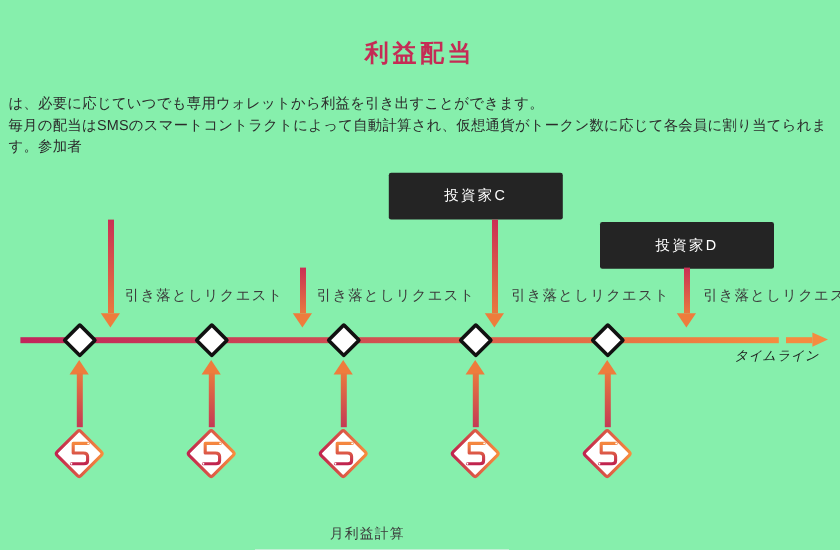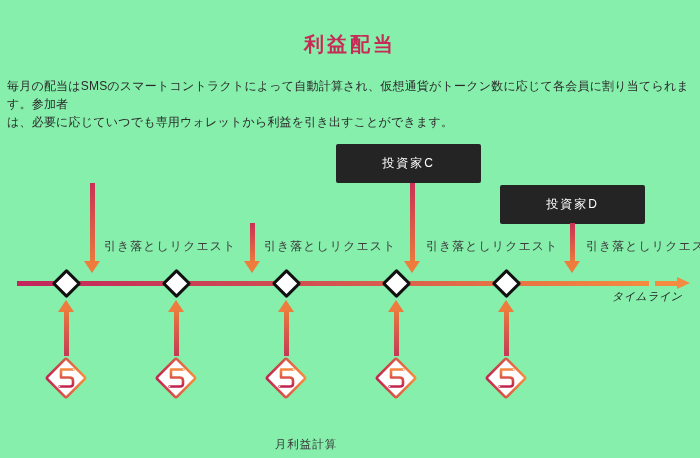--- a/index.html
+++ b/index.html
@@ -81,25 +81,25 @@
       <linearGradient id="gradGlyph" x1="0" y1="0" x2="0" y2="1">
         <stop offset="0" stop-color="#f5883f"></stop>
           <stop offset="1" stop-color="#c0234f"></stop>
       </linearGradient>
     </defs>
   </svg>
 
   <h1 class="title">利益配当</h1>
 
   <div class="desc">
+    <div>は、必要に応じていつでも専用ウォレットから利益を引き出すことができます。</div>
     <div>毎月の配当はSMSのスマートコントラクトによって自動計算され、仮想通貨がトークン数に応じて各会員に割り当てられます。参加者</div>
-    <div>は、必要に応じていつでも専用ウォレットから利益を引き出すことができます。</div>
   </div>
 
-  <div class="inv-box" style="left:336px;top:144px">
+  <div class="inv-box" style="left:324px;top:144px">
       <span>投資家C</span>
     </div>
   <div class="inv-box" style="left:500px;top:185px">
       <span>投資家D</span>
     </div>
 
   <div class="arrow-body-down" style="left:89.5px;top:183px;height:78px"></div>
   <div class="arrow-head-down" style="left:84px;top:261px"></div>
   <div class="arrow-body-down" style="left:249.5px;top:223px;height:38px"></div>
   <div class="arrow-head-down" style="left:244px;top:261px"></div>

